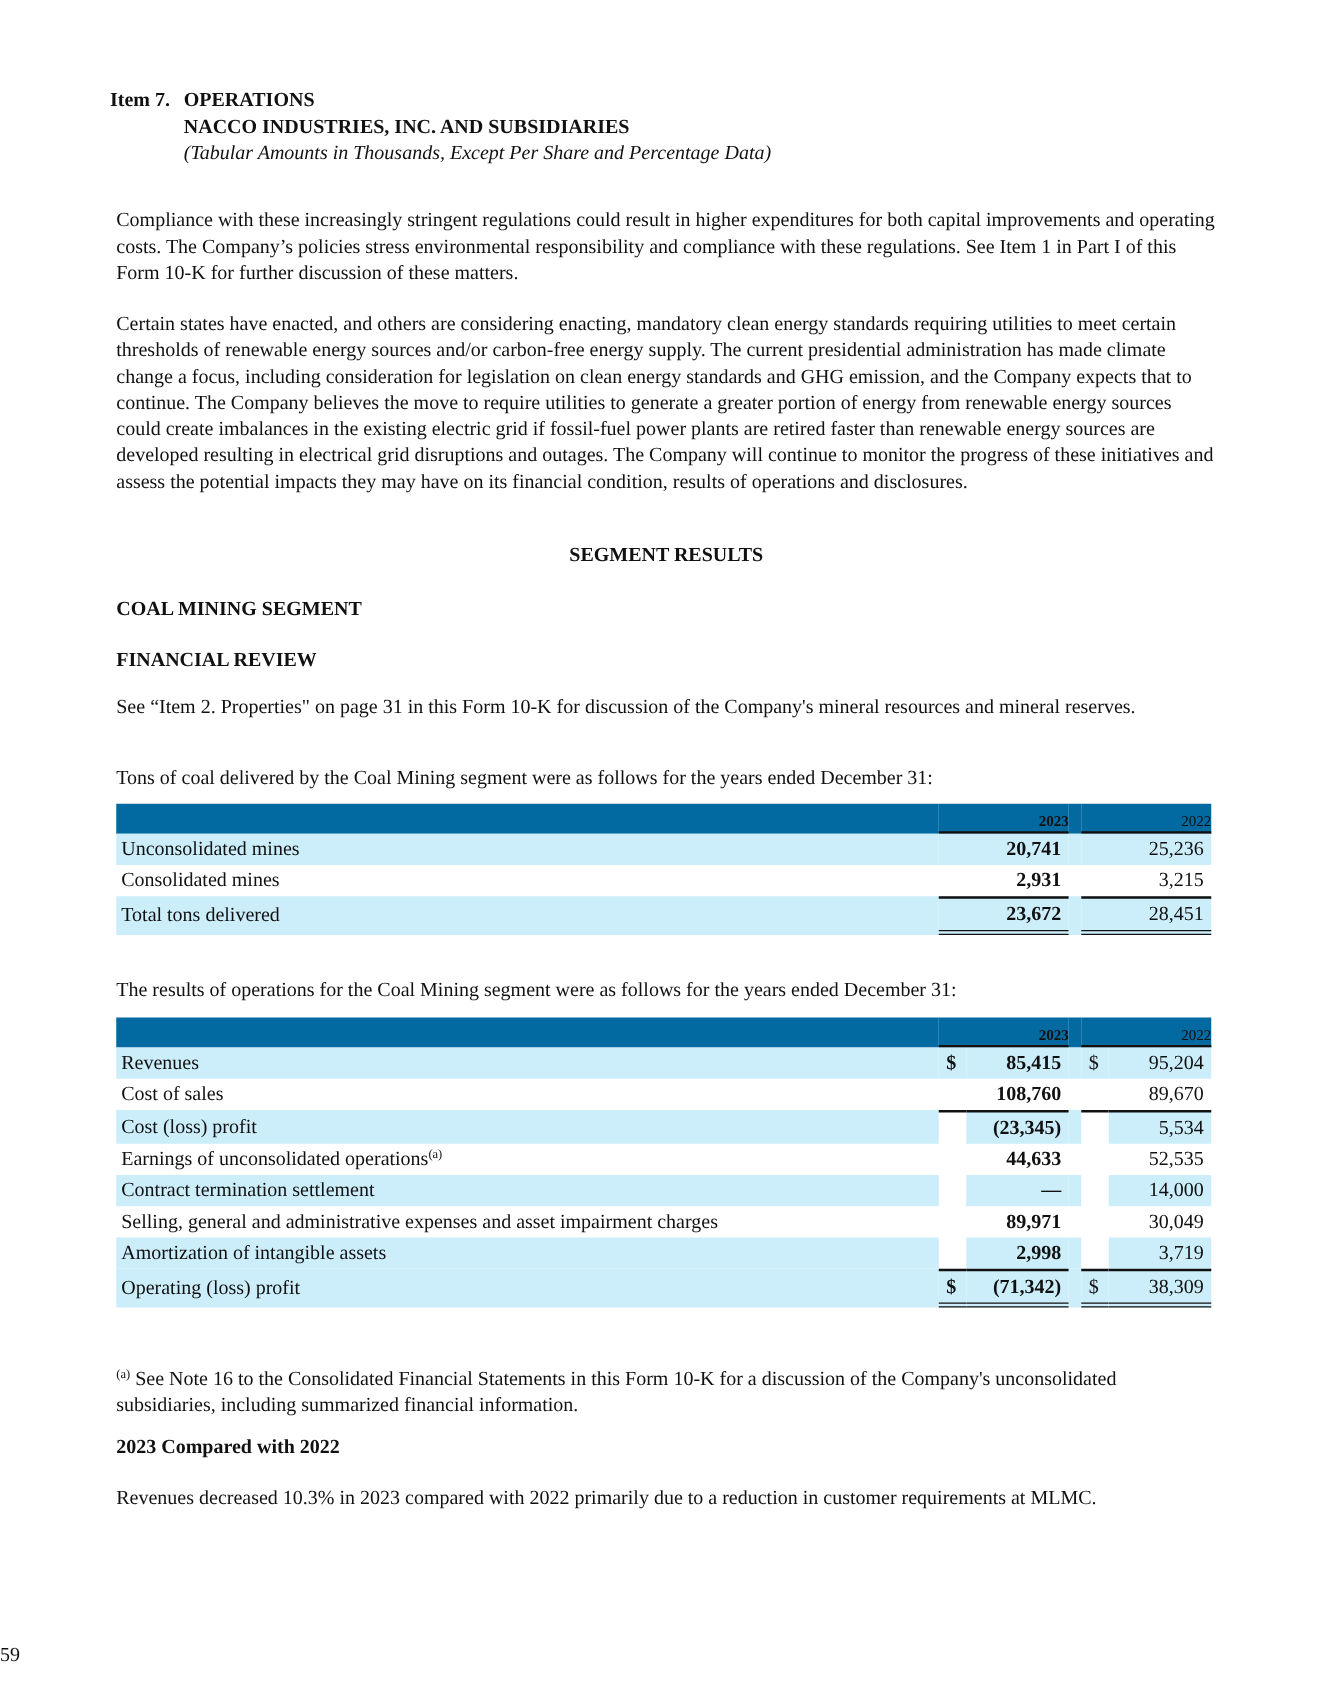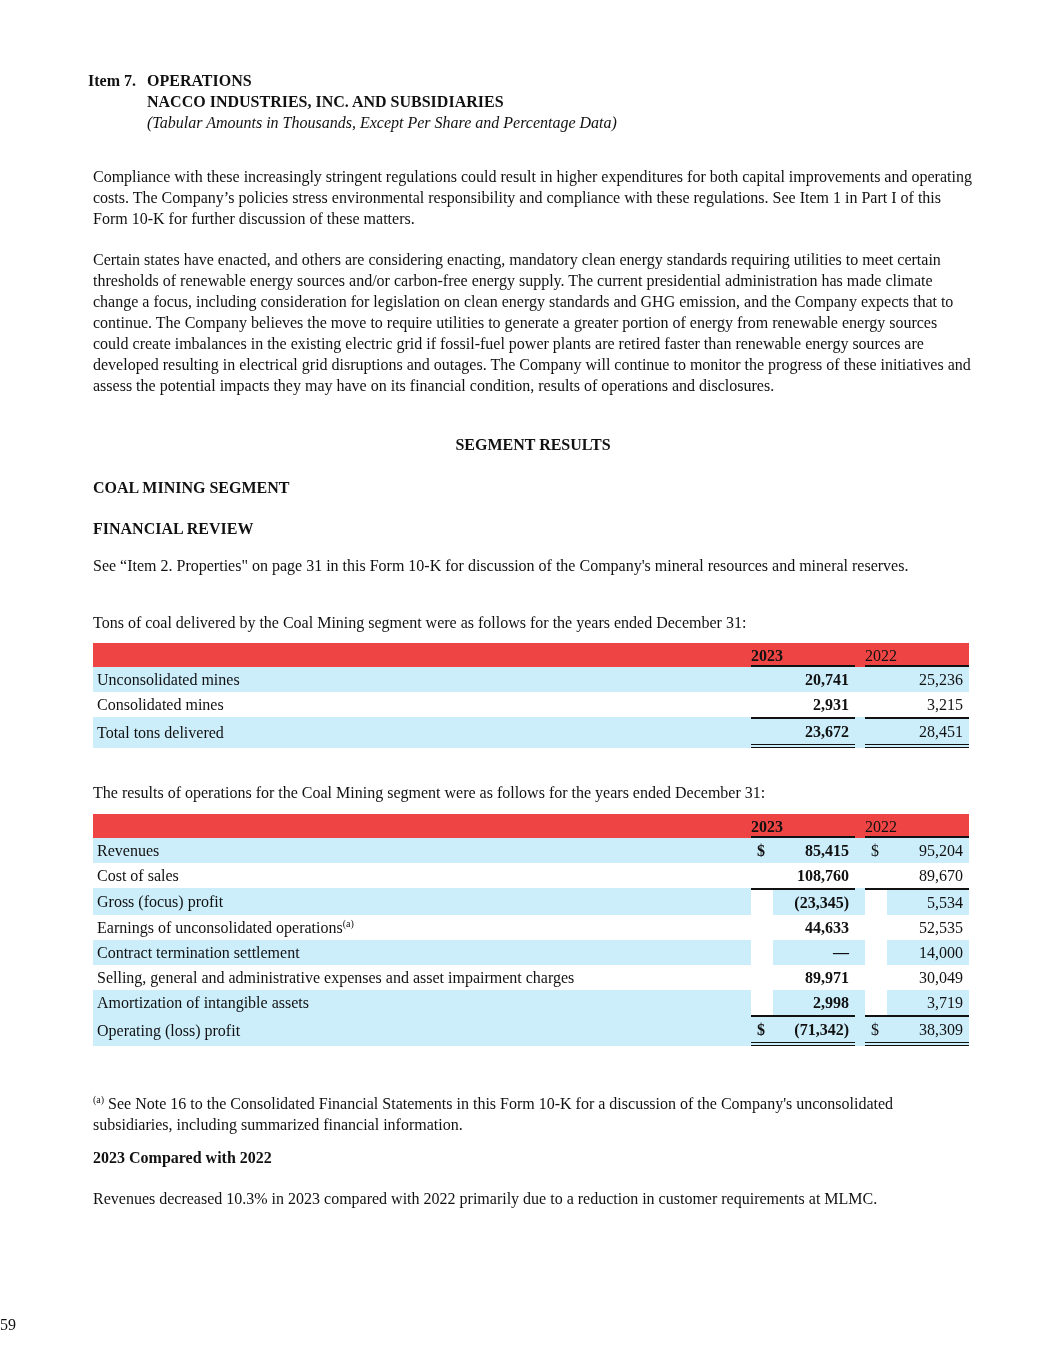--- a/index.html
+++ b/index.html
@@ -16,21 +16,21 @@
     .center { position: absolute; left: 93px; width: 880px; text-align: center; font-weight: bold; }
 
     table.fin { position: absolute; left: 93px; width: 876px; border-collapse: separate; border-spacing: 0; font-size: 16px; }
     table.fin td { padding: 0; height: 25px; vertical-align: middle; }
     table.fin tr.band td.lbl, table.fin tr.band td.num, table.fin tr.band td.cur, table.fin tr.band td.sp { background: #cceefb; }
     table.fin td.lbl { padding-left: 4px; margin-top: 35px; }
     table.fin td.num { text-align: right; padding-right: 6px; }
     table.fin td.cur { text-align: left; padding-left: 6px; }
     table.fin td.sp { width: 8px; }
     table.fin td.b { font-weight: bold; }
-    table.fin tr.head td { height: 22px; font-size: 16px; text-align: left; vertical-align: bottom; background: #ef4444; }
+    table.fin tr.head td { height: 22px; font-size: 12px; text-align: right; vertical-align: bottom; background: #0369a1; }
     table.fin tr.head td.y1 { font-weight: bold; border-bottom: 2px solid #111; }
     table.fin tr.head td.y2 { border-bottom: 2px solid #111; }
     .top-rule { border-top: 2px solid #111; }
     .dbl { border-bottom: 4px double #111; margin-top: 48px; }
     sup { font-size: 10px; }
     .pagenum { position: absolute; left: 0; width: 1055px; top: 1316px; font-size: 16px; }
   </style>
 </head>
 <body>
 
@@ -115,21 +115,21 @@
   </tr>
   <tr>
     <td class="lbl">Cost of sales</td>
     <td></td>
     <td class="num b">108,760</td>
     <td class="sp"></td>
     <td></td>
     <td class="num">89,670</td>
   </tr>
   <tr class="band">
-    <td class="lbl">Gross (focus) profit</td>
+    <td class="lbl">Cost (loss) profit</td>
     <td class="top-rule"></td>
     <td class="num b top-rule">(23,345)</td>
     <td class="sp"></td>
     <td class="top-rule"></td>
     <td class="num top-rule">5,534</td>
   </tr>
   <tr>
     <td class="lbl"><span>Earnings of unconsolidated operations</span><sup>(a)</sup></td>
     <td></td>
     <td class="num b">44,633</td>

